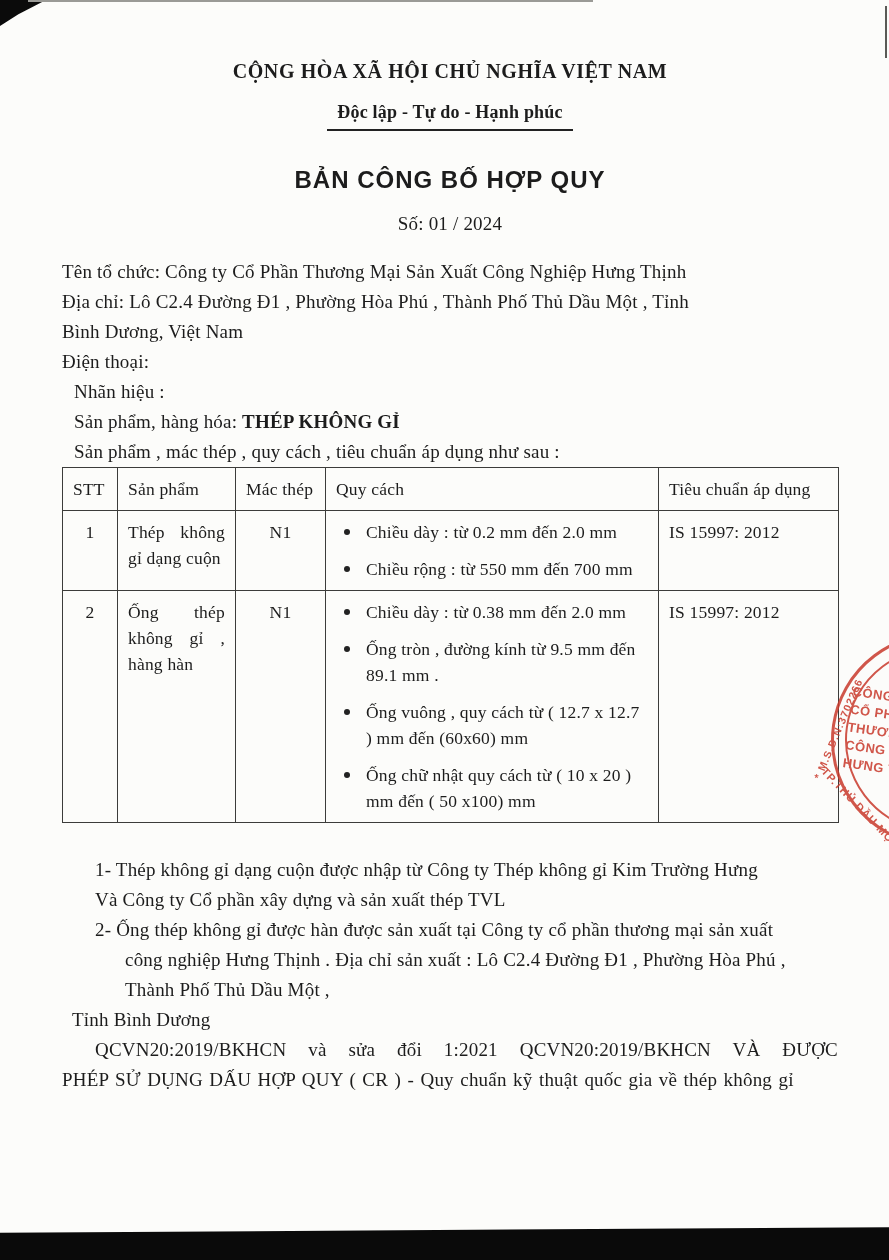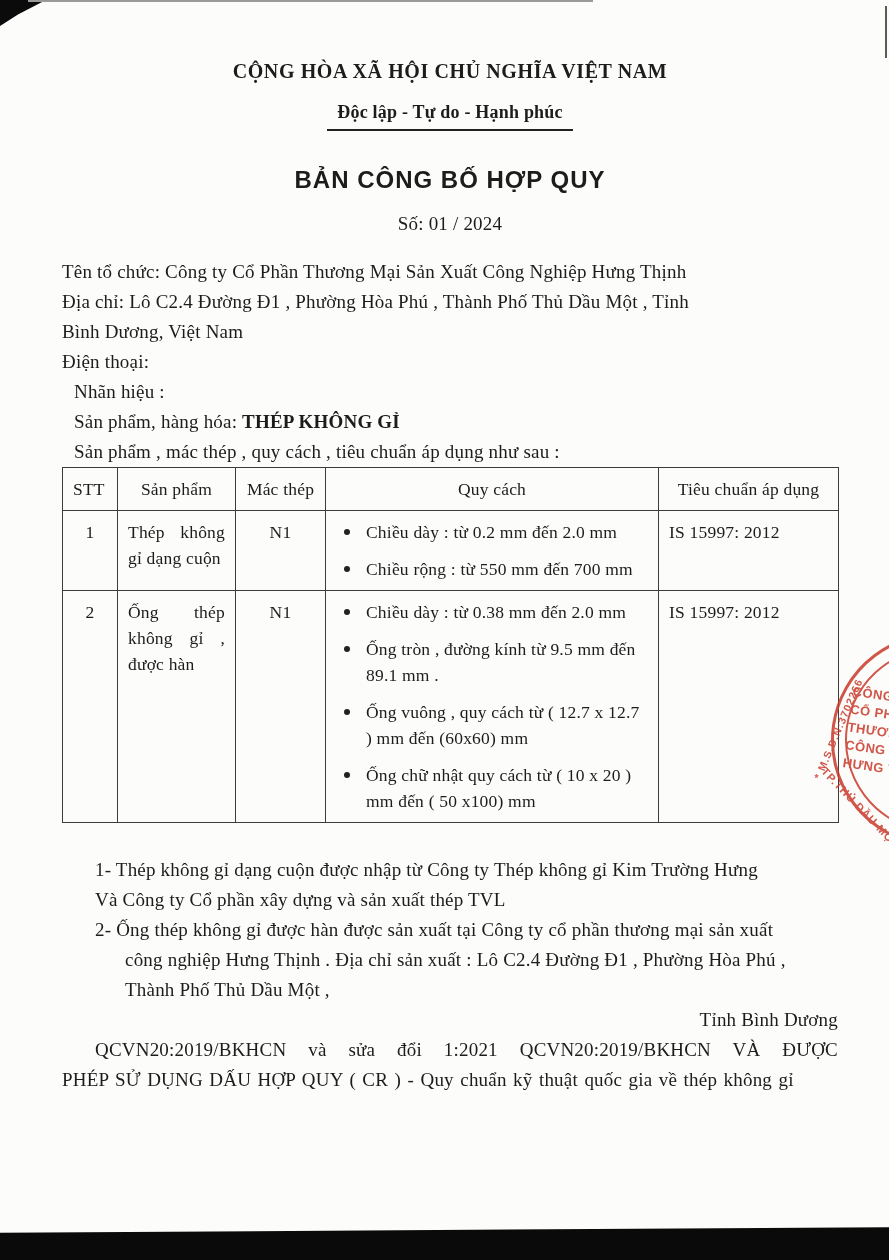--- a/index.html
+++ b/index.html
@@ -62,42 +62,42 @@
   table.spec-table th, table.spec-table td {
     border: 1.6px solid #3c3c3a; vertical-align: top; font-weight: normal;
     padding: 8px 10px;
   }
   .col-stt { width: 55px; }
   .col-sp  { width: 118px; }
   .col-mt  { width: 90px; }
   .col-qc  { width: 333px; }
   .col-tc  { width: 180px; }
   th.h-stt { text-align: left; }
-  th.h-left { text-align: center; padding-left: 12px; }
+  th.h-left { text-align: left; padding-left: 12px; }
   td.c-stt { text-align: center; padding-top: 10px; }
   td.c-sp { text-align: justify; padding-top: 10px; }
   td.c-mt { text-align: center; padding-top: 10px; }
   td.c-qc { padding: 10px 6px 10px 14px; }
   td.c-tc { padding-top: 10px; padding-left: 10px; }
 
   ul.spec-list { list-style: none; }
   li.spec-item { display: flex; align-items: flex-start; margin-bottom: 11px; }
   li.spec-item:last-child { margin-bottom: 0; }
   .bullet {
     flex: 0 0 auto; width: 6px; height: 6px; border-radius: 50%;
     background: #222; margin: 10px 16px 0 8px;
   }
   .spec-text { flex: 1 1 auto; }
 
   .notes { margin-top: 32px; }
   .note-line { margin: 0; }
   .nl-num { padding-left: 33px; }
   .nl-cont1 { padding-left: 33px; }
   .nl-cont2 { padding-left: 63px; }
-  .nl-prov { padding-left: 10px; text-align: right; }
+  .nl-prov { padding-left: 10px; }
   .nl-conf { padding-left: 18px; }
   .nl-final1 {
     padding-left: 33px;
     text-align: justify; text-align-last: justify;
     word-spacing: 2px;
   }
   .nl-final2 { padding-left: 0; word-spacing: 1.5px; }
 
   
   .stamp {
@@ -188,21 +188,21 @@
               <li class="spec-item">
                   <span class="bullet"></span>
                   <span class="spec-text">Chiều rộng : từ 550 mm đến 700 mm</span>
                 </li>
             </ul>
           </td>
           <td class="c-tc">IS 15997: 2012</td>
         </tr>
         <tr>
           <td class="c-stt">2</td>
-          <td class="c-sp">Ống thép không gỉ , được hàn</td>
+          <td class="c-sp">Ống thép không gỉ , hàng hàn</td>
           <td class="c-mt">N1</td>
           <td class="c-qc">
             <ul class="spec-list">
               <li class="spec-item">
                   <span class="bullet"></span>
                   <span class="spec-text">Chiều dày : từ 0.38 mm đến 2.0 mm</span>
                 </li>
               <li class="spec-item">
                   <span class="bullet"></span>
                   <span class="spec-text">Ống tròn , đường kính từ 9.5 mm đến 89.1 mm .</span>

